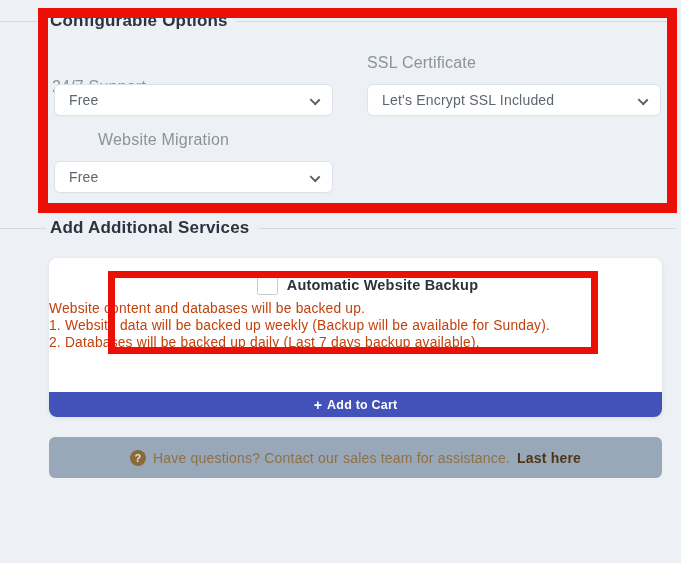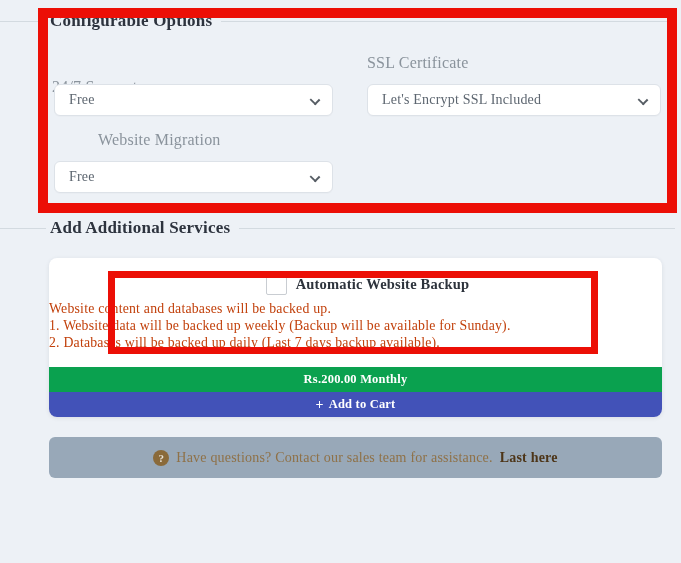--- a/index.html
+++ b/index.html
@@ -4,21 +4,21 @@
 <style>
   * { margin:0; padding:0; box-sizing:border-box; }
   html,body { width:681px; height:563px; }
   body {
     font-family:"Liberation Sans", sans-serif;
     background:#edf1f6;
     position:relative;
     overflow:hidden;
     letter-spacing:.2px;
   }
-  .stage { position:absolute; inset:0;font-family:Liberation Serif, serif; }
+  .stage { position:absolute; inset:0; }
 
   
   .legend-line { position:absolute; left:0; width:675px; height:1px; background:#d3dae0; }
   .legend-line.l1 { top:21px; }
   .legend-line.l2 { top:228px; }
   .section-title {
     position:absolute; left:46px;
     background:#edf1f6;
     padding:0 9px 0 4px;
     font-size:17px; font-weight:bold; color:#2d333e;
@@ -144,23 +144,20 @@
     <div class="checkbox"></div>
     <div class="checkbox-label">Automatic Website Backup</div>
   </div>
 
   <div class="addon-desc">
     <div>Website content and databases will be backed up.</div>
     <div>1. Website data will be backed up weekly (Backup will be available for Sunday).</div>
     <div>2. Databases will be backed up daily (Last 7 days backup available).</div>
   </div>
 
-  <div class="bar bar-price" style="background: rgb(10, 161, 79);">
-    <span>Rs.200.00 Monthly</span>
-  </div>
 
   <div class="bar bar-cart" style="background: rgb(66, 82, 184);">
     <span class="plus-glyph">+</span>
     <span>Add to Cart</span>
   </div>
 
   <div class="help-strip" style="background: rgb(152, 168, 184);">
     <span class="q-icon">?</span>
     <span>Have questions? Contact our sales team for assistance.</span>
     <span class="help-link">Last here</span>

